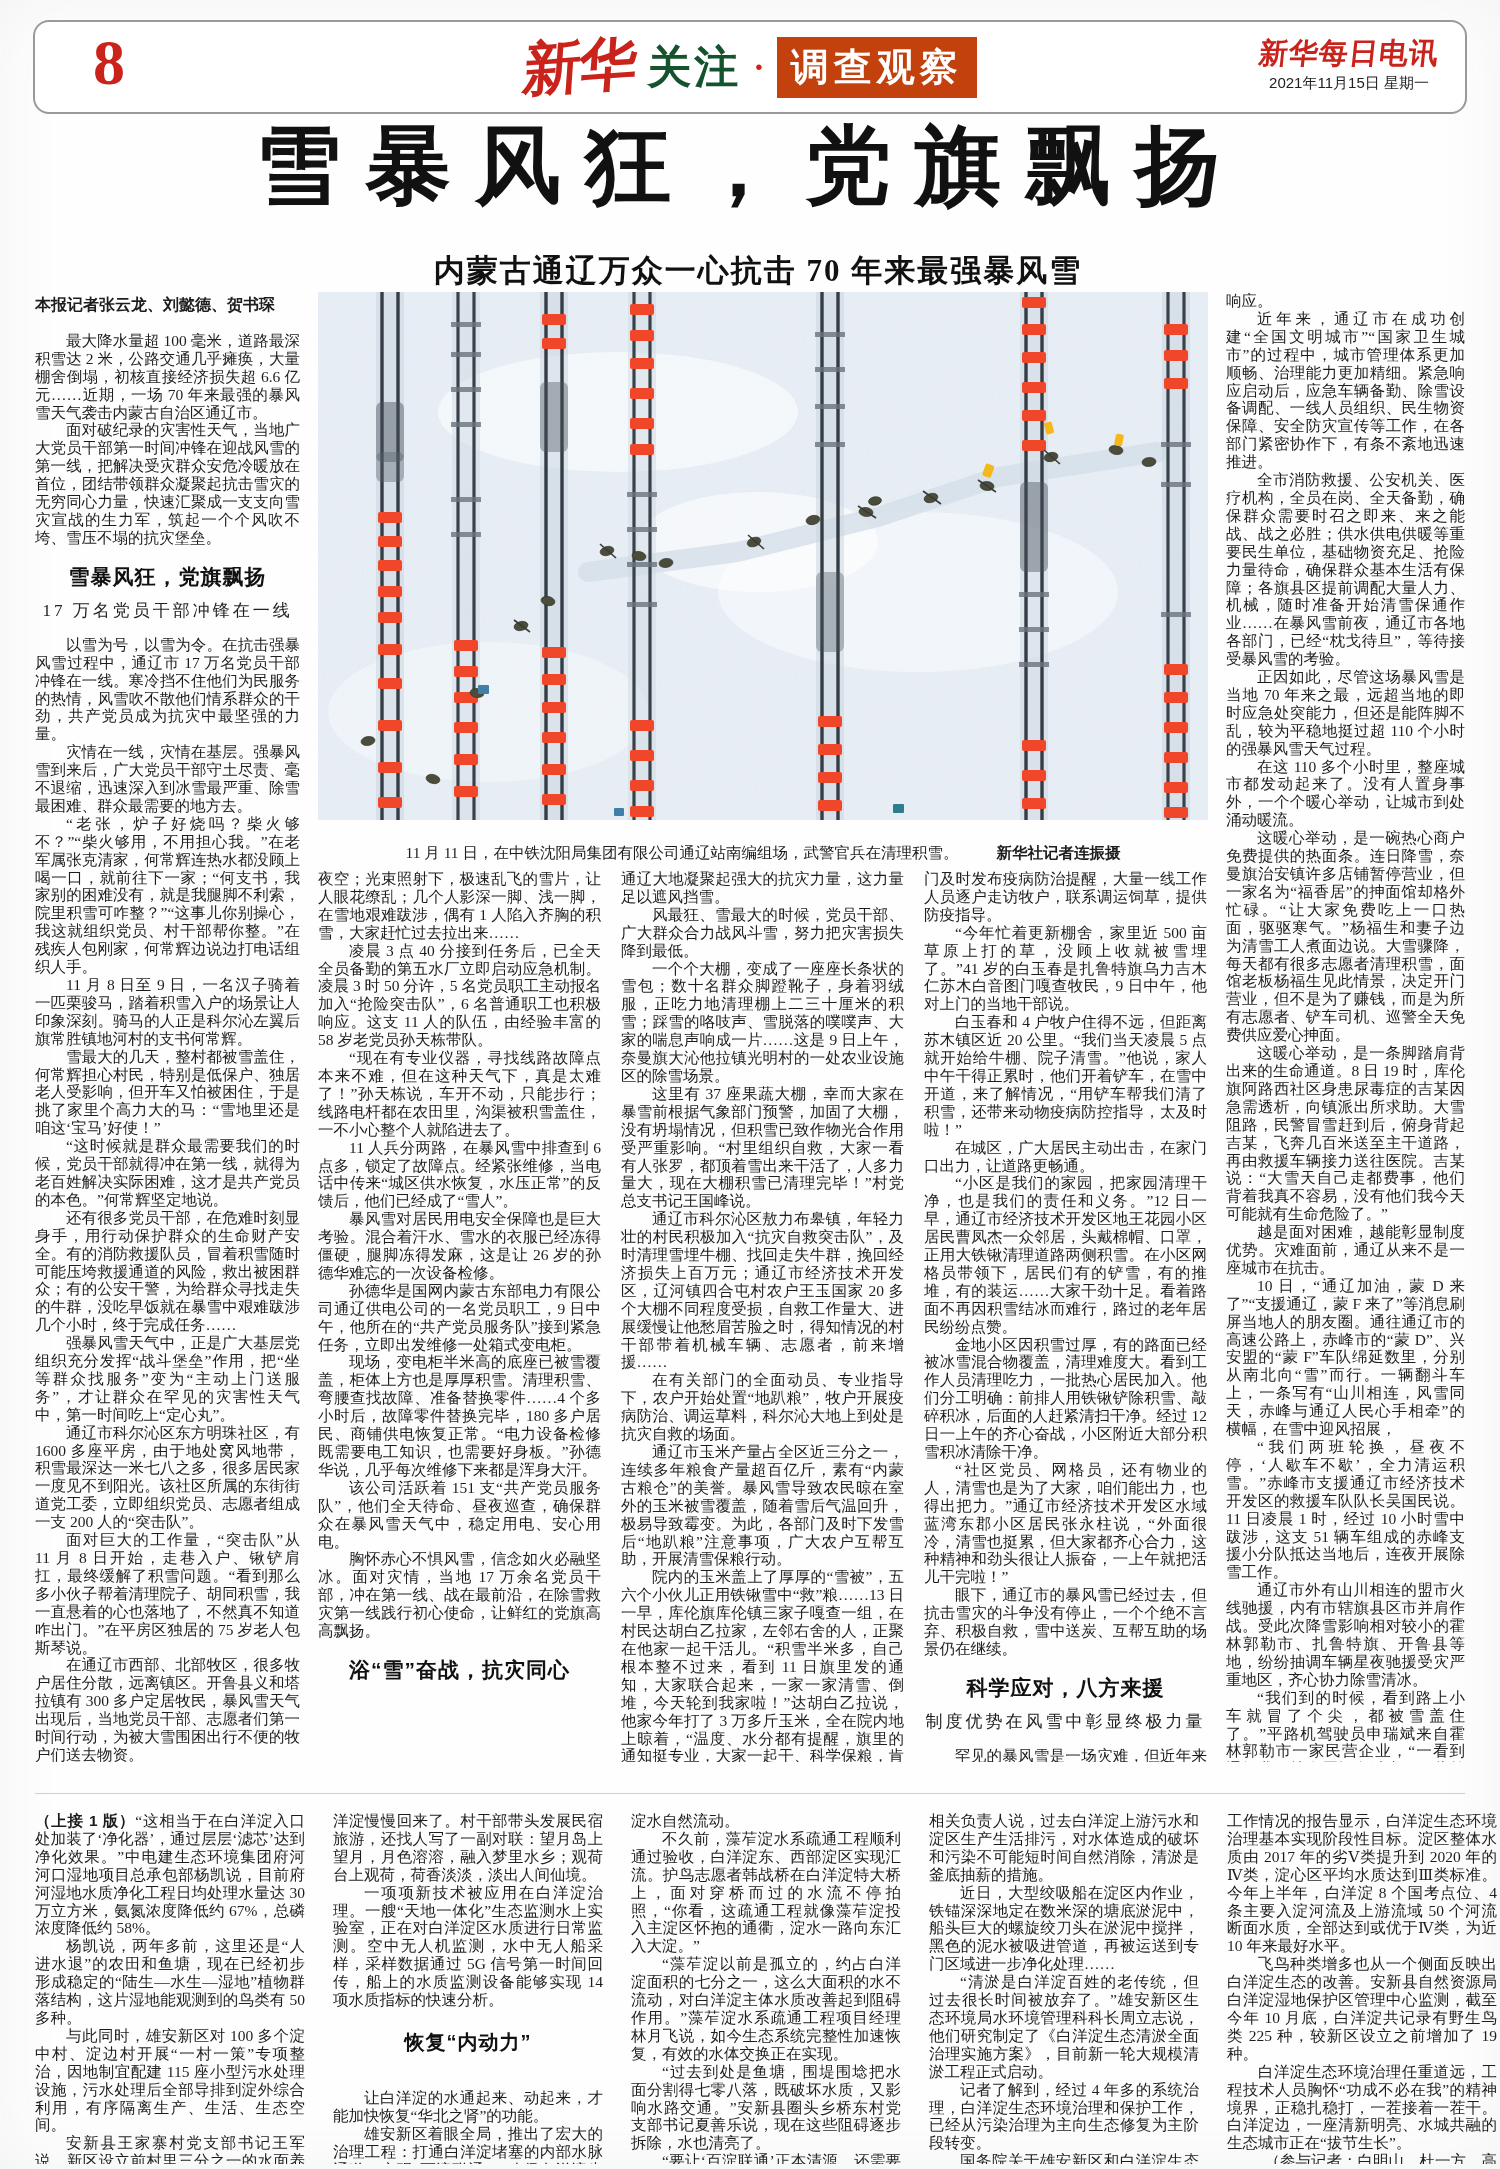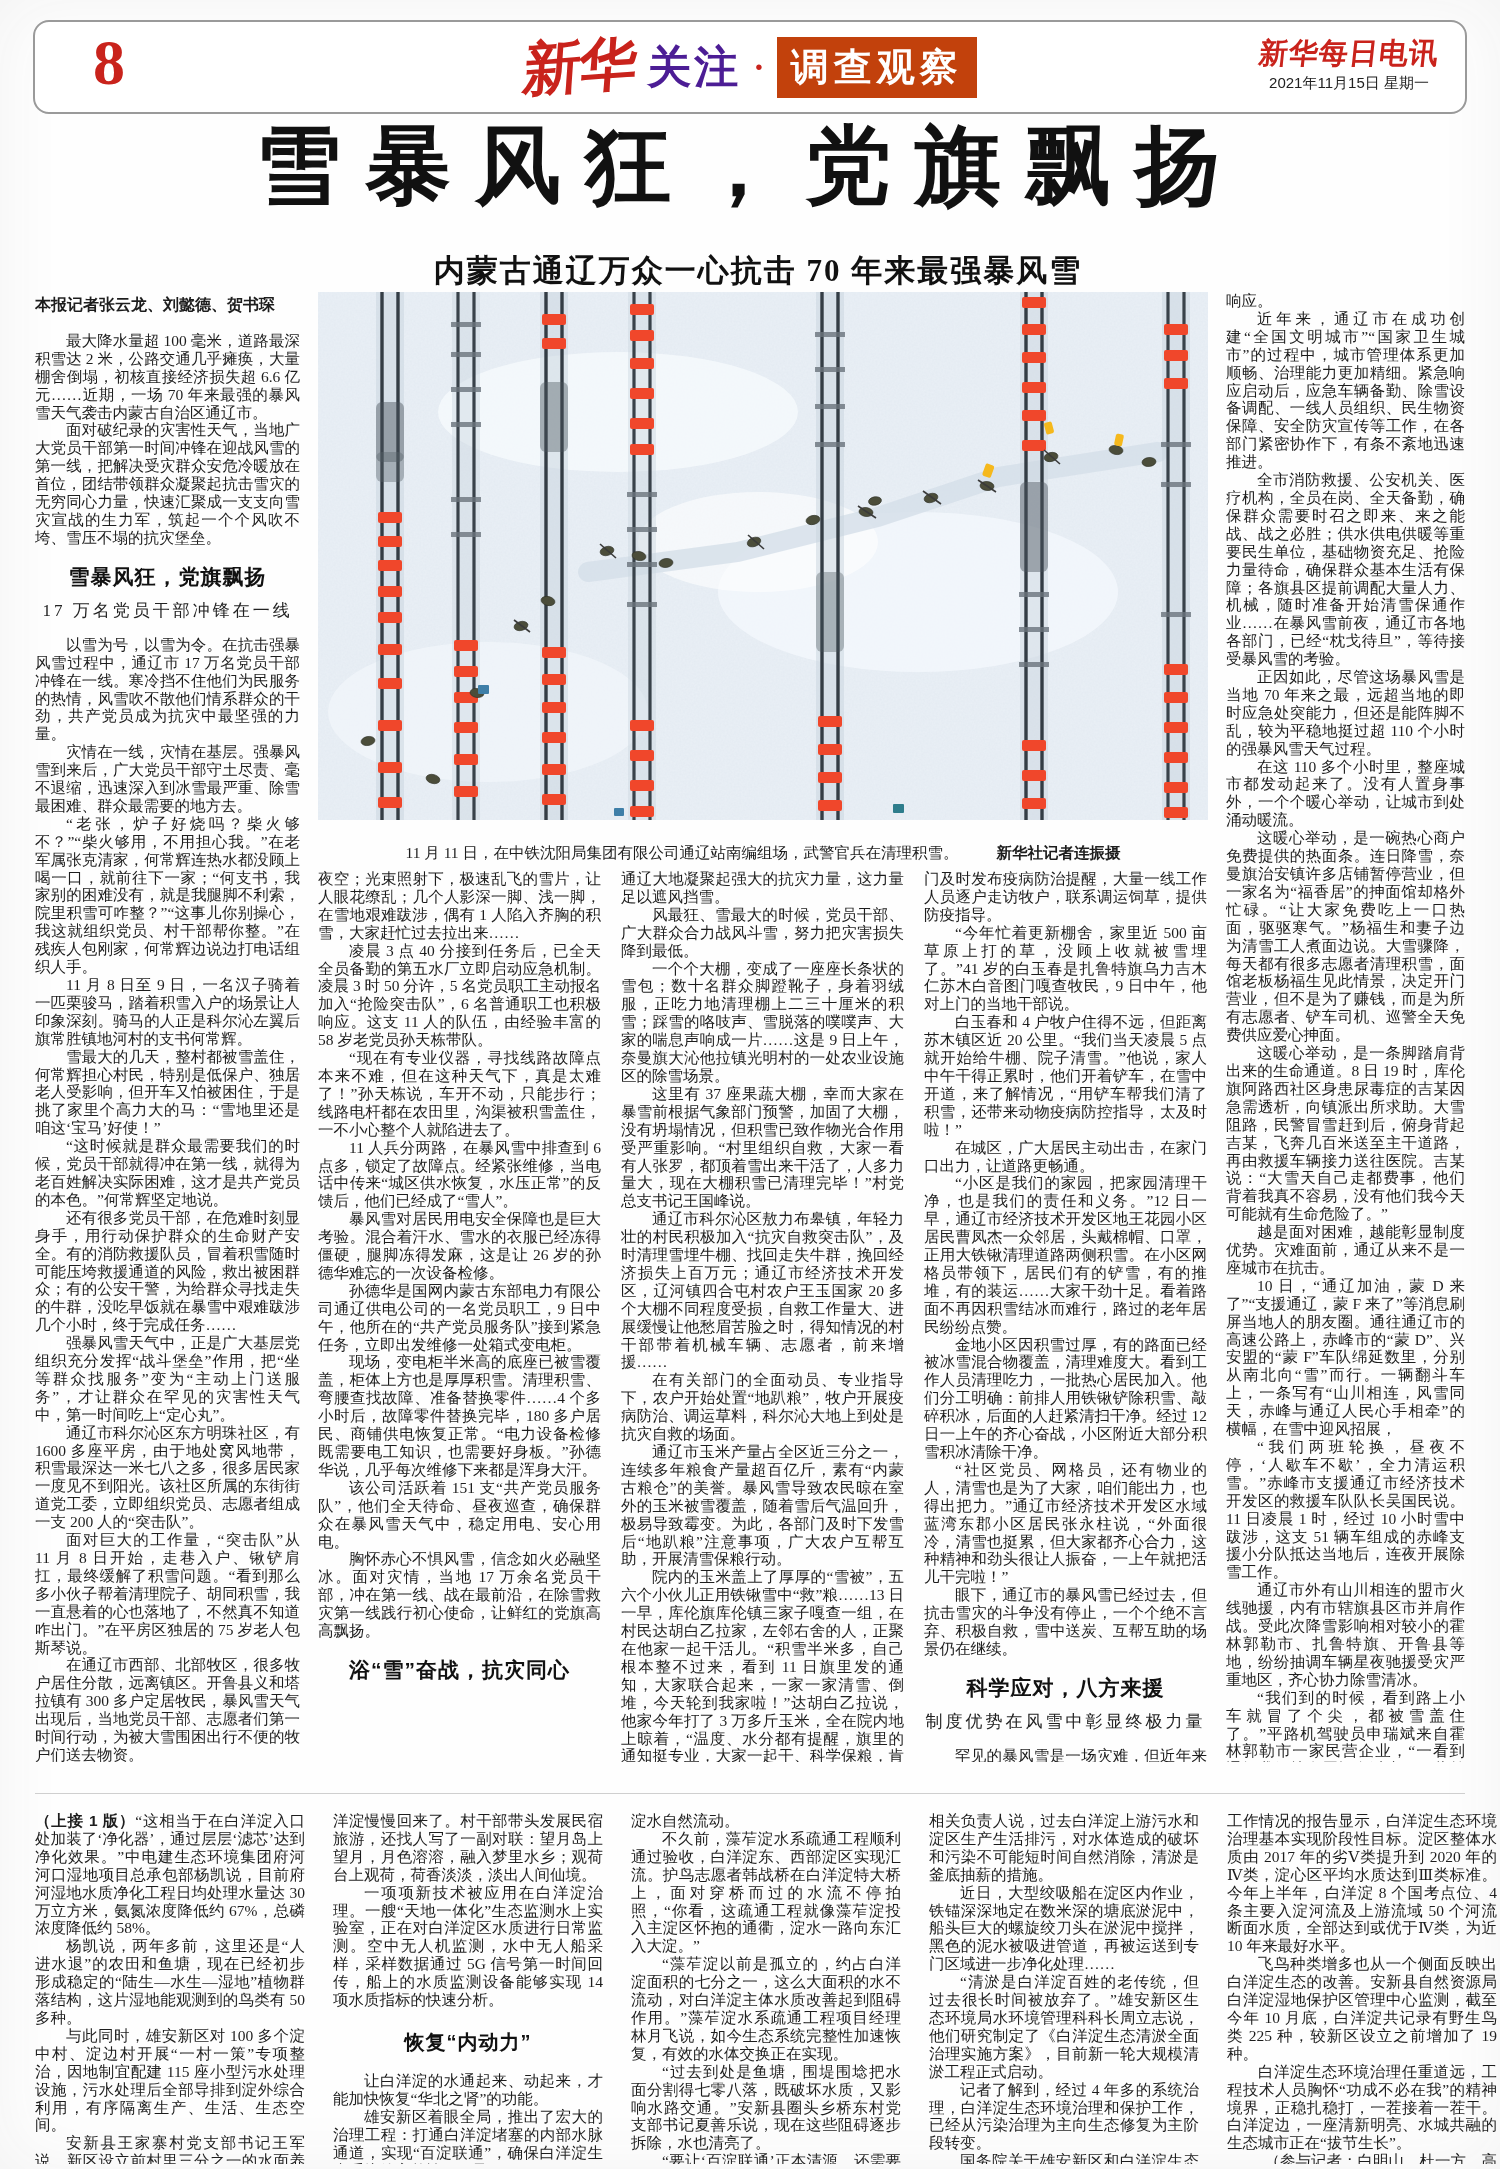--- a/index.html
+++ b/index.html
@@ -8,21 +8,21 @@
     font-family:"Liberation Serif","DejaVu Serif",serif;color:#1d1d1d;
   }
   .page{position:absolute;inset:0;background:#fefefe;box-shadow:inset 0 0 70px rgba(60,60,70,.06);overflow:hidden;}
 
   
   .masthead{position:absolute;left:33px;top:20px;width:1430px;height:90px;
     border:2px solid #9a9a9a;border-radius:16px;background:#fff;}
   .pageno{position:absolute;left:58px;top:4px;font-size:64px;font-weight:bold;color:#c9231c;}
   .mast-center{position:absolute;left:0;right:0;top:0;height:90px;display:flex;justify-content:center;align-items:center;gap:12px;}
   .brand-script{color:#c9231c;font-size:58px;font-weight:bold;transform:rotate(-4deg) skewX(-8deg);letter-spacing:-2px;}
-  .section-name{color:#4c1d95;font-size:44px;font-weight:bold;letter-spacing:3px;font-family:"Liberation Sans",sans-serif;}
+  .section-name{color:#14532d;font-size:44px;font-weight:bold;letter-spacing:3px;font-family:"Liberation Sans",sans-serif;}
   .sep-dot{color:#c9231c;font-size:34px;font-weight:bold;}
   .section-badge{background:#c2410c;color:#fff;font-size:38px;font-weight:bold;
     padding:5px 14px;letter-spacing:5px;font-family:"Liberation Sans",sans-serif;}
   .mast-right{position:absolute;right:26px;top:12px;text-align:center;}
   .paper-name{color:#c9231c;font-size:29px;font-weight:bold;transform:skewX(-6deg);letter-spacing:1px;}
   .issue-date{font-size:15px;color:#222;margin-top:0;font-family:"Liberation Sans",sans-serif;}
 
   
   .headline{position:absolute;top:108px;left:0;width:100%;margin:0;text-align:center;
     font-size:86px;font-weight:bold;letter-spacing:24px;color:#111;}
@@ -49,21 +49,21 @@
      font-family:"Liberation Sans",sans-serif;color:#111;}
   h4{margin:4px 0 14px;font-size:17px;text-align:center;letter-spacing:3px;font-weight:normal;color:#222;}
   .byline{font-size:16px;font-weight:bold;font-family:"Liberation Sans",sans-serif;
     margin:4px 0 18px;text-align:left;text-indent:0;}
   b[data-name="continued-label"]{font-family:"Liberation Sans",sans-serif;}
 
   
   .section-divider{position:absolute;left:35px;width:1430px;top:1793px;border-top:1px solid #cfcfcf;}
   .bottom-row{position:absolute;left:35px;top:1812px;width:1430px;height:352px;display:flex;gap:28px;}
   .bcol{width:270px;flex:0 0 270px;overflow:hidden;}
-  .bottom-row h3{margin:20px 0 16px;font-size:20px;}
+  .bottom-row h3{margin:20px 0 33px;font-size:20px;}
 </style>
 </head>
 <body>
 
 <div class="page" data-name="newspaper-page">
 
   <header class="masthead" data-name="masthead">
     <div class="pageno" data-name="page-number">8</div>
     <div class="mast-center" data-name="section-banner">
       <span class="brand-script" data-name="xinhua-logotype">新华</span>

